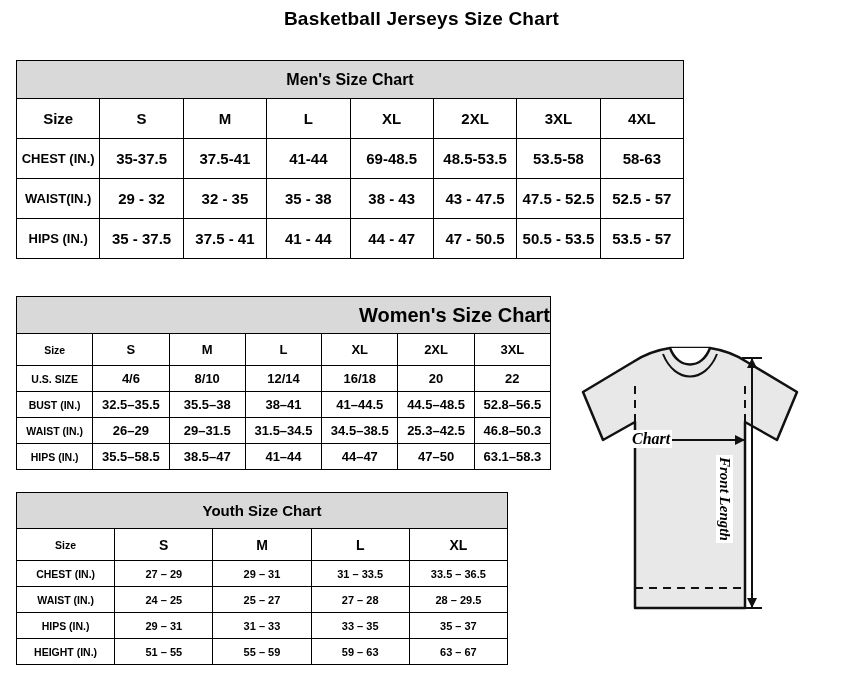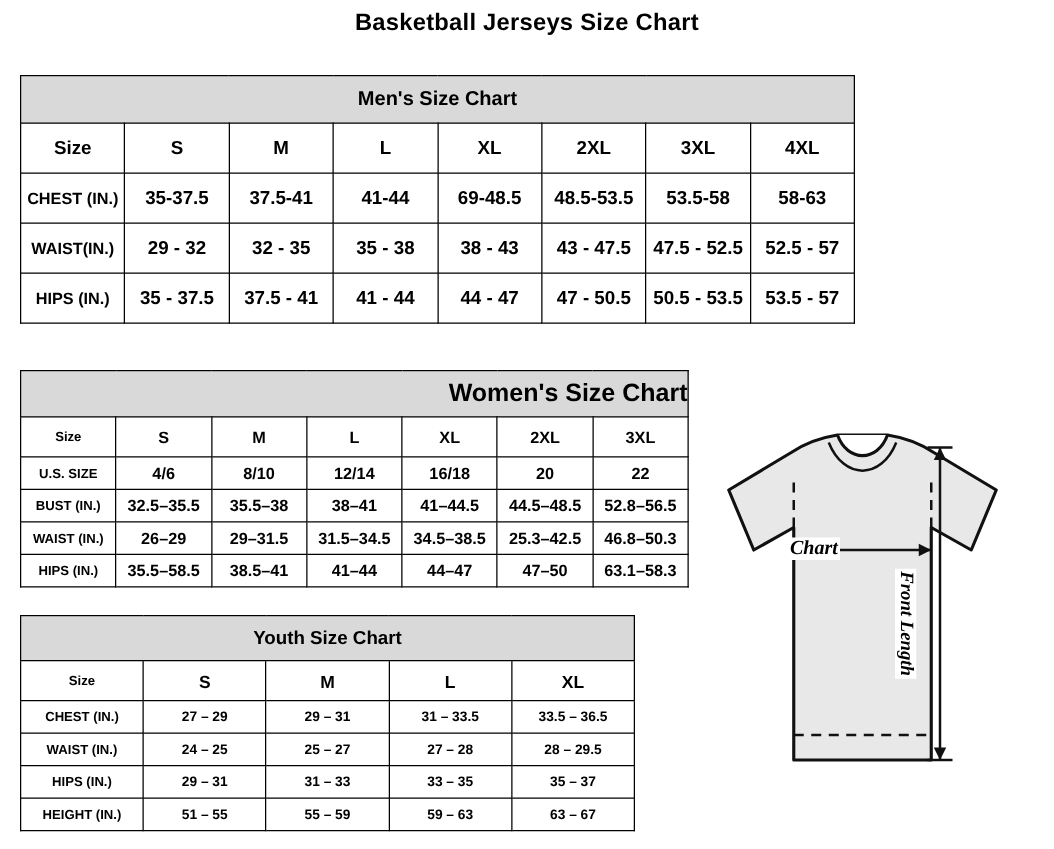--- a/index.html
+++ b/index.html
@@ -198,21 +198,21 @@
           <td>26–29</td>
           <td>29–31.5</td>
           <td>31.5–34.5</td>
           <td>34.5–38.5</td>
           <td>25.3–42.5</td>
           <td>46.8–50.3</td>
         </tr>
         <tr>
           <td class="rowhdr">HIPS  (IN.)</td>
           <td>35.5–58.5</td>
-          <td>38.5–41</td>
+          <td>38.5–47</td>
           <td>41–44</td>
           <td>44–47</td>
           <td>47–50</td>
           <td>63.1–58.3</td>
         </tr>
       </tbody>
     </table>
   </div>
 
   <div id="youth-wrap">

